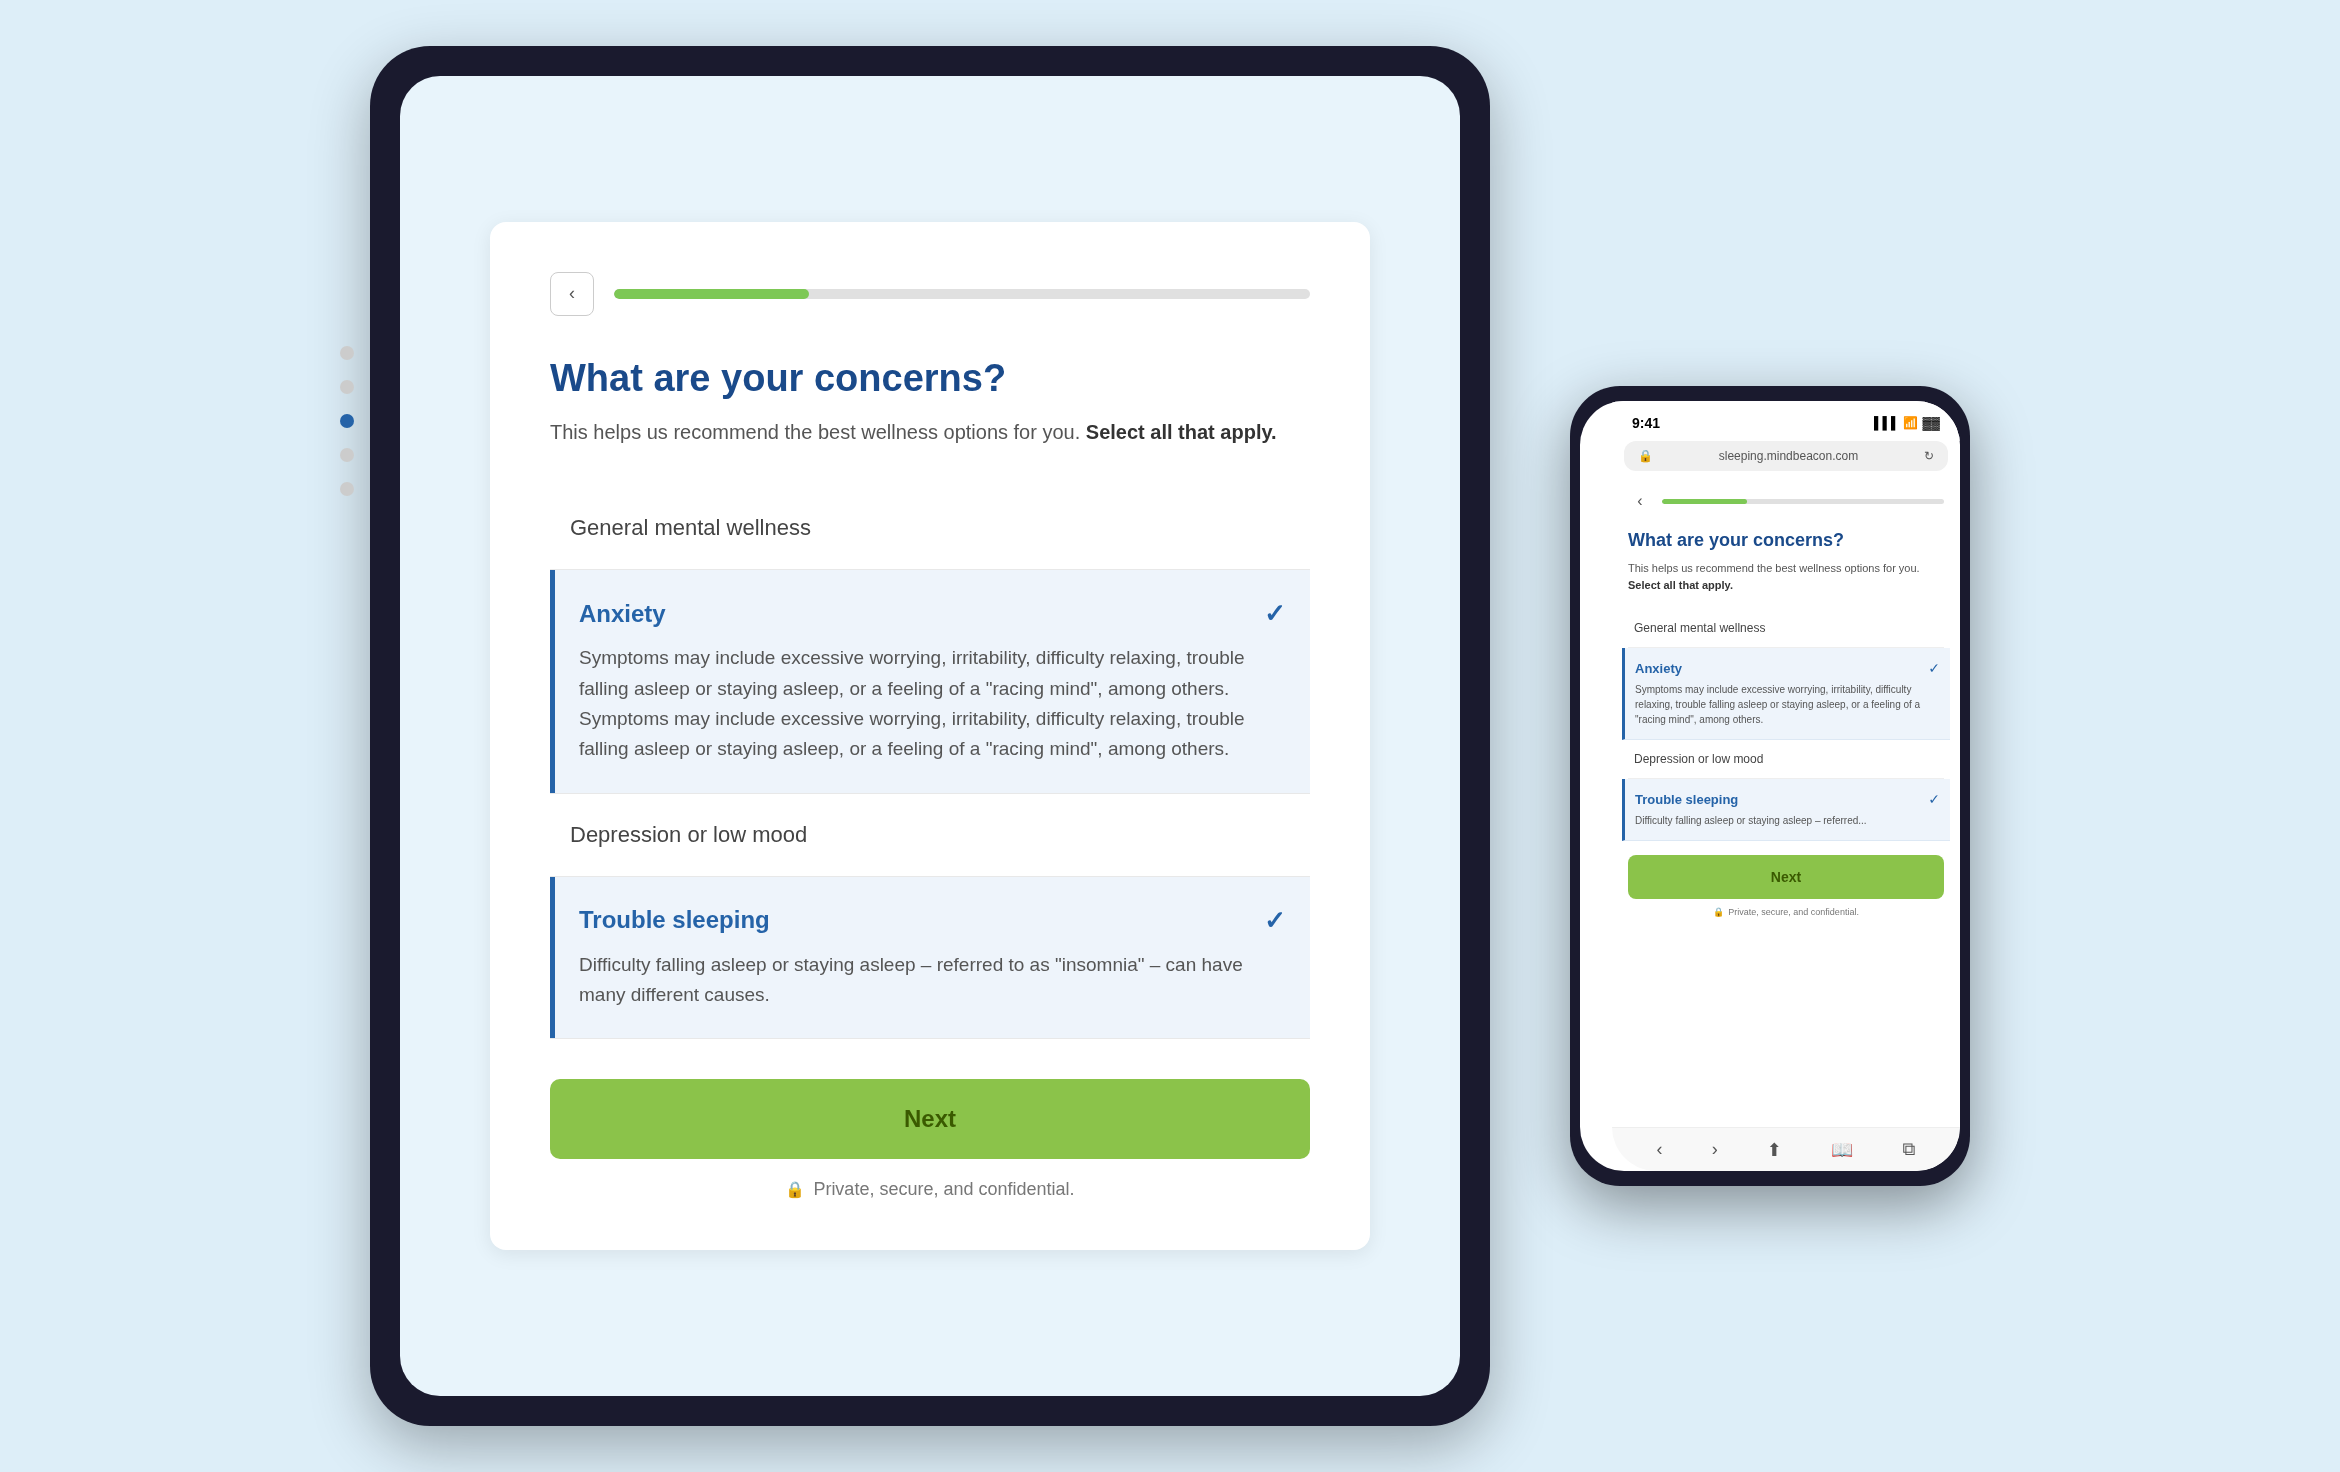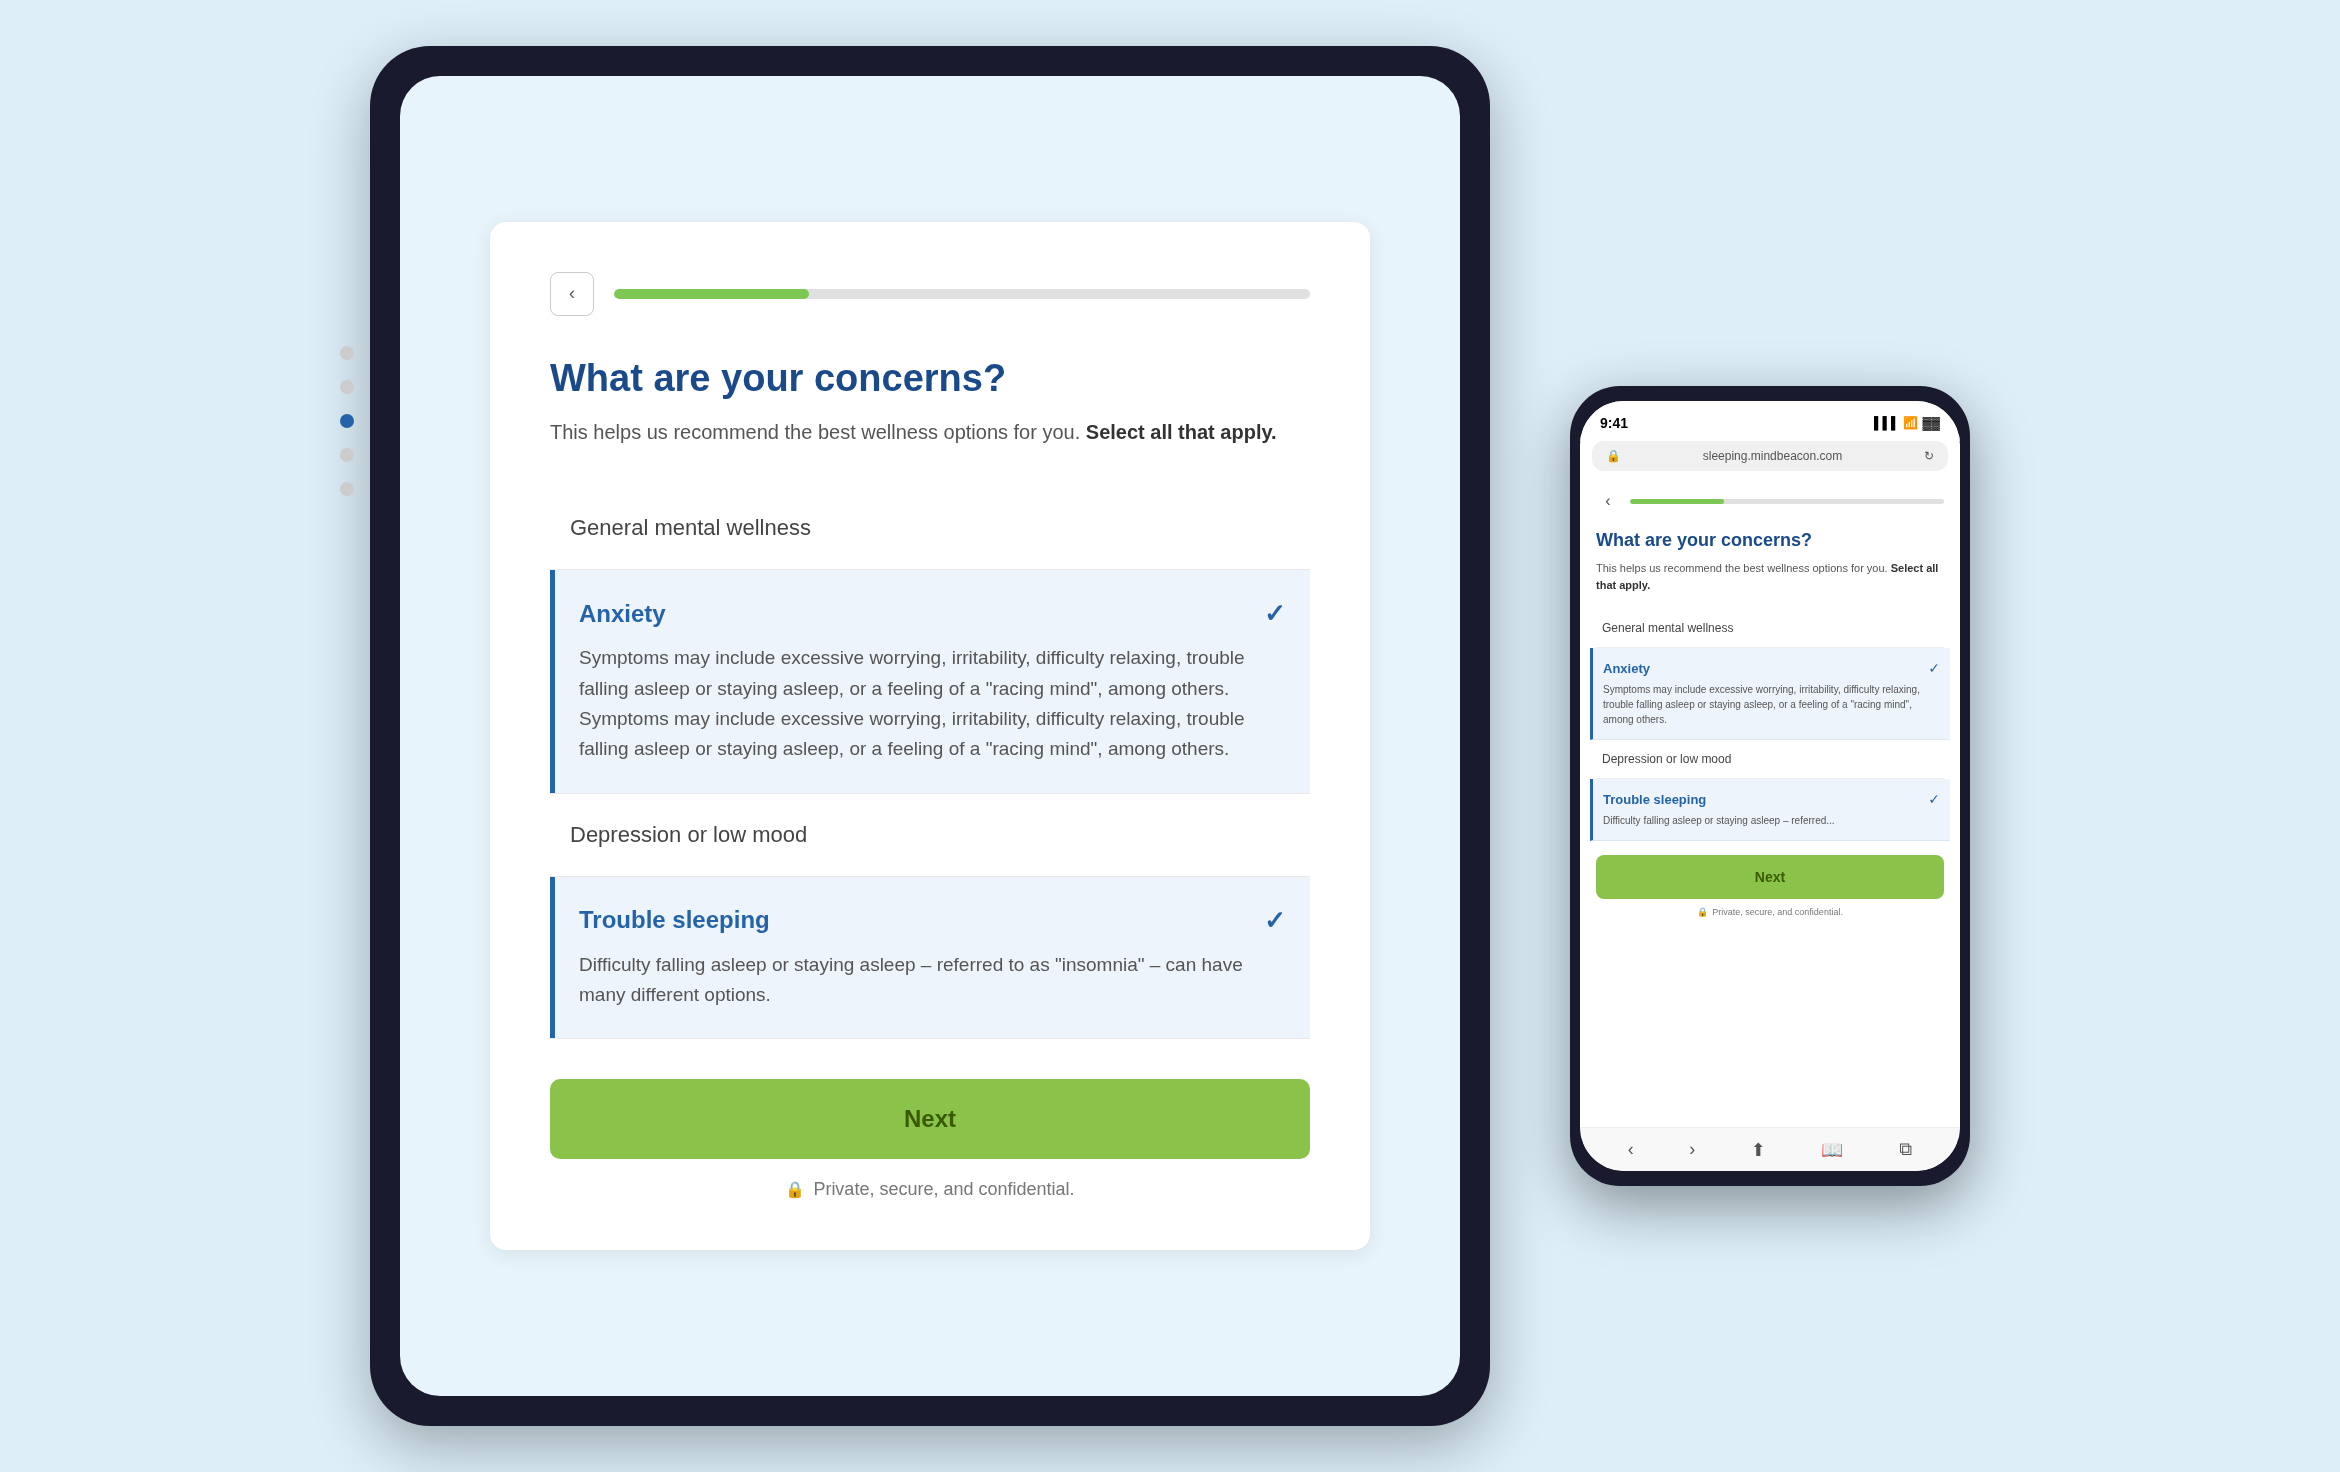--- a/index.html
+++ b/index.html
@@ -229,20 +229,21 @@
 
     .phone-screen {
       width: 380px;
       height: 770px;
       background: white;
       border-radius: 44px;
       margin-top: 15px;
       overflow: hidden;
       display: flex;
       flex-direction: column;
+      padding-left: 32px;
     }
 
     .phone-notch-area {
       background: white;
       padding: 14px 20px 10px 20px;
       display: flex;
       align-items: center;
       justify-content: space-between;
       font-size: 14px;
       font-weight: 600;
@@ -469,21 +470,21 @@
         <div class="option-item">
           <div class="option-simple">Depression or low mood</div>
         </div>
 
         <div class="option-item">
           <div class="option-expanded">
             <div class="option-expanded-header">
               <span class="option-expanded-title">Trouble sleeping</span>
               <span class="check-icon">✓</span>
             </div>
-            <div class="option-expanded-desc">Difficulty falling asleep or staying asleep – referred to as "insomnia" – can have many different options.</div>
+            <div class="option-expanded-desc">Difficulty falling asleep or staying asleep – referred to as "insomnia" – can have many different causes.</div>
           </div>
         </div>
 
         
         <button class="next-btn">Next</button>
 
         
         <div class="privacy-note">
           <span class="lock-icon">🔒</span>
           <span>Private, secure, and confidential.</span>

